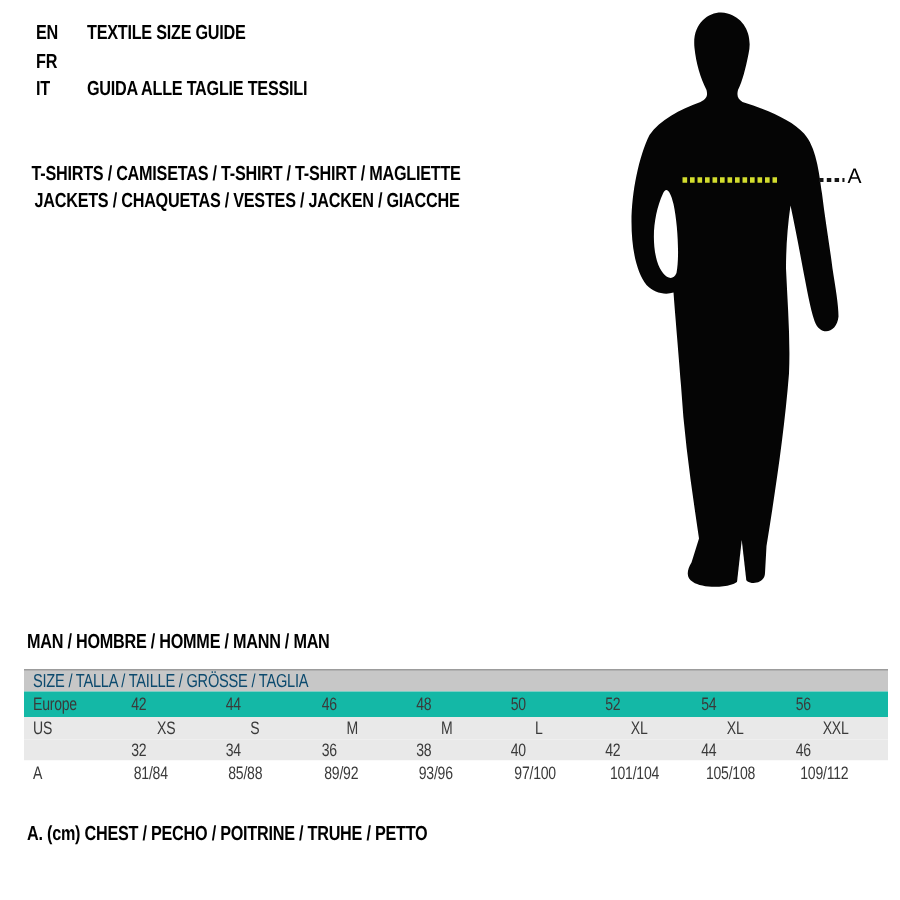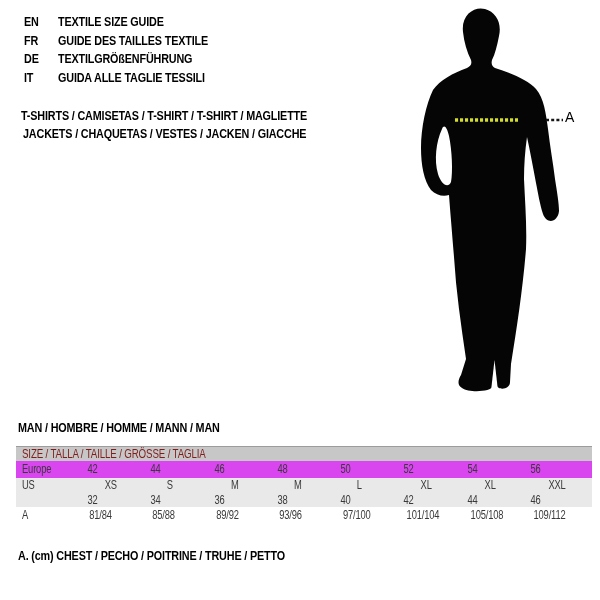--- a/index.html
+++ b/index.html
@@ -27,23 +27,23 @@
   .figure { position:absolute; left:395px; top:2px; width:205px; height:408px; }
   .figure svg { position:absolute; left:0; top:0; }
   .measure-label { position:absolute; left:170px; top:107px; font-size:14px; font-weight:500; }
 
   
   .section-title { position:absolute; left:18px; top:420px; font-size:13.5px; font-weight:bold; }
 
   
   .size-table { position:absolute; left:16px; top:446px; width:576px; font-size:12px; color:#3a3a3a; }
   .t-head { height:15px; line-height:15px; background:#c7c7c7; border-top:1px solid #9c9c9c;
-            padding-left:6px; font-size:12.5px; color:#7f1d1d; }
+            padding-left:6px; font-size:12.5px; color:#0c4a6e; }
   .t-row { display:grid; grid-template-columns:70px repeat(8,1fr); align-items:center; }
-  .t-row.r1 { height:17px; line-height:17px; background:#d946ef; }
+  .t-row.r1 { height:17px; line-height:17px; background:#14b8a6; }
   .t-row.r2 { height:15px; line-height:15px; background:#e9e9e9;gap:17px; }
   .t-row.r3 { height:14px; line-height:14px; background:#e9e9e9; }
   .t-row.r4 { height:16px; line-height:16px; background:#ffffff; }
   .t-label { padding-left:6px; text-align:left; overflow:visible; }
   .t-cell { }
 
   
   .footnote { position:absolute; left:18px; top:548px; font-size:13.5px; font-weight:bold; }
 </style>
 </head>
@@ -51,25 +51,20 @@
 
 <div class="canvas">
 
   <div class="lang-block">
     <div class="lang-row">
       <span class="lang-code"><span class="cond">EN</span></span>
       <span class="lang-label"><span class="cond">TEXTILE SIZE GUIDE</span></span>
     </div>
     <div class="lang-row">
       <span class="lang-code"><span class="cond">FR</span></span>
-      <span class="lang-label"><span class="cond">GUIDE DES TAILLES TEXTILE</span></span>
-    </div>
-    <div class="lang-row">
-      <span class="lang-code"><span class="cond">DE</span></span>
-      <span class="lang-label"><span class="cond">TEXTILGRÖßENFÜHRUNG</span></span>
     </div>
     <div class="lang-row">
       <span class="lang-code"><span class="cond">IT</span></span>
       <span class="lang-label"><span class="cond">GUIDA ALLE TAGLIE TESSILI</span></span>
     </div>
   </div>
 
   <div class="cat-block">
     <div class="cat-line"><span class="cond">T-SHIRTS / CAMISETAS / T-SHIRT / T-SHIRT / MAGLIETTE</span></div>
     <div class="cat-line"><span class="cond">JACKETS / CHAQUETAS / VESTES / JACKEN / GIACCHE</span></div>

